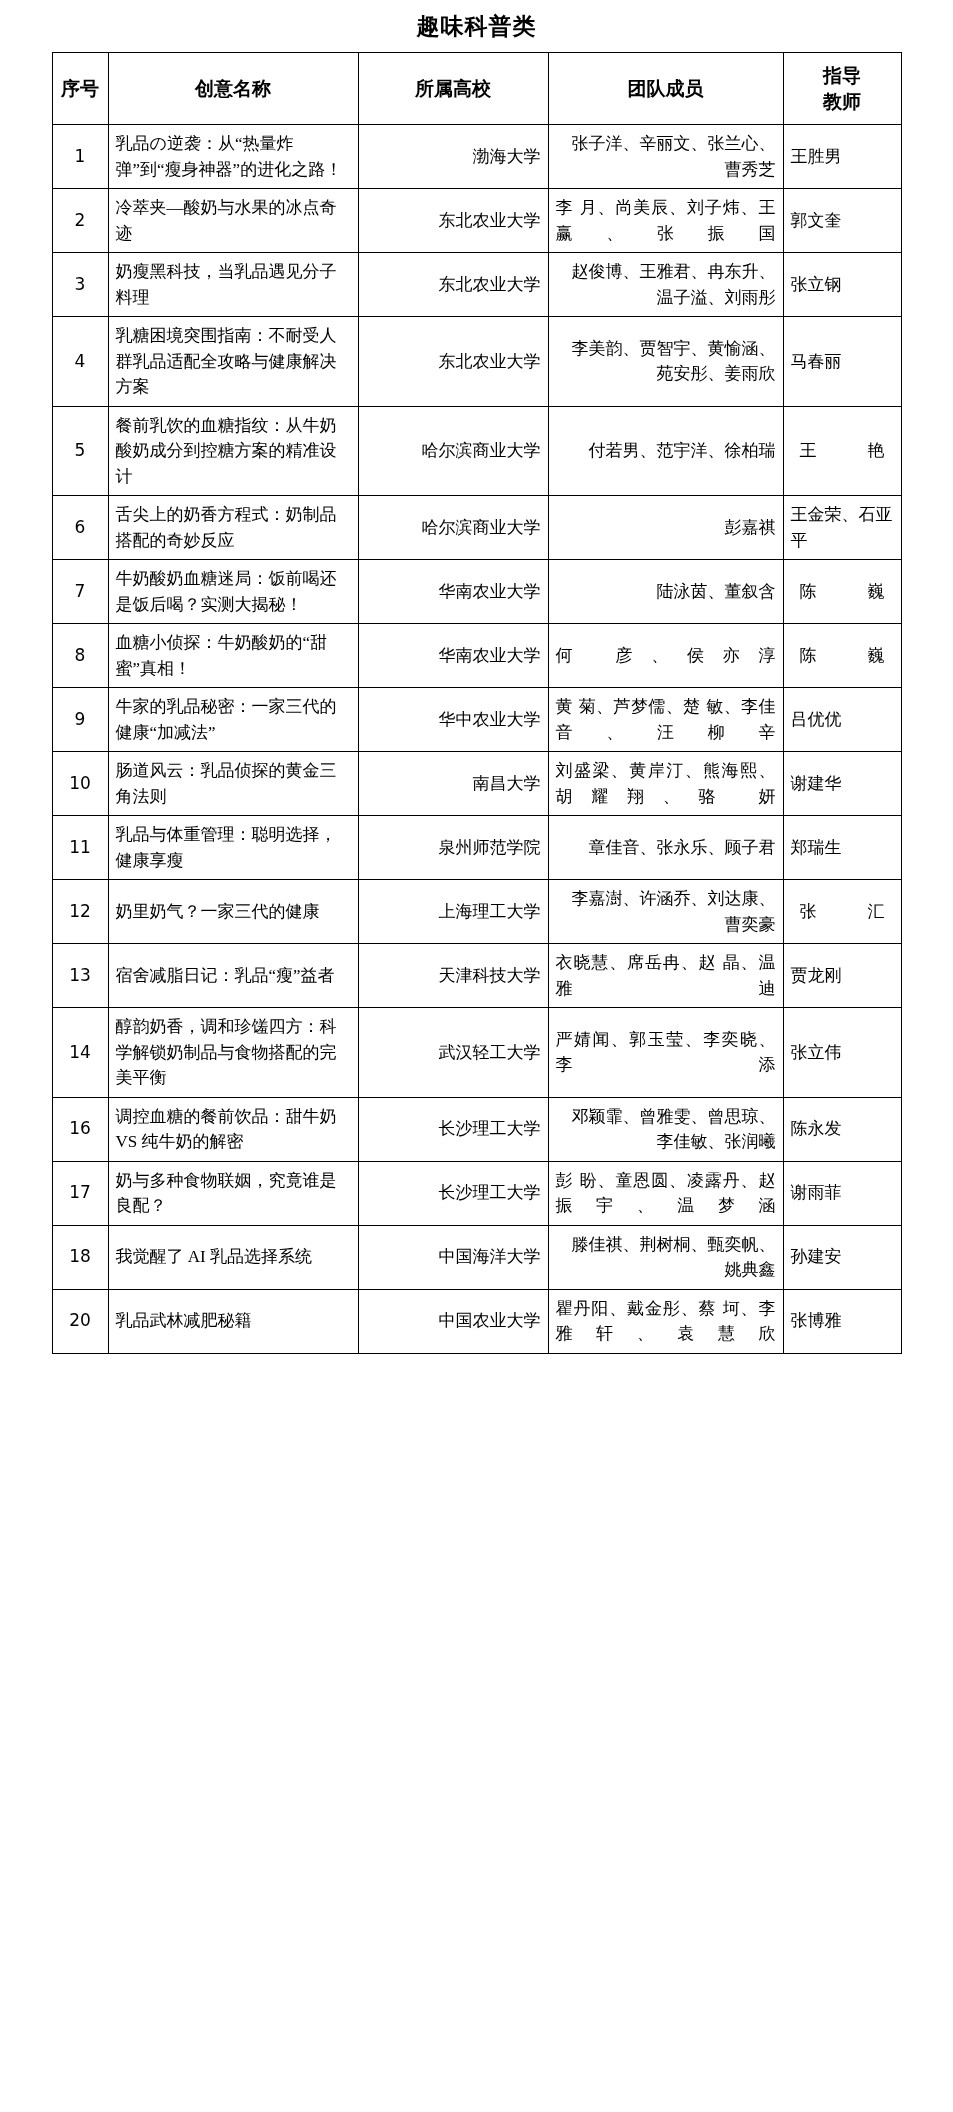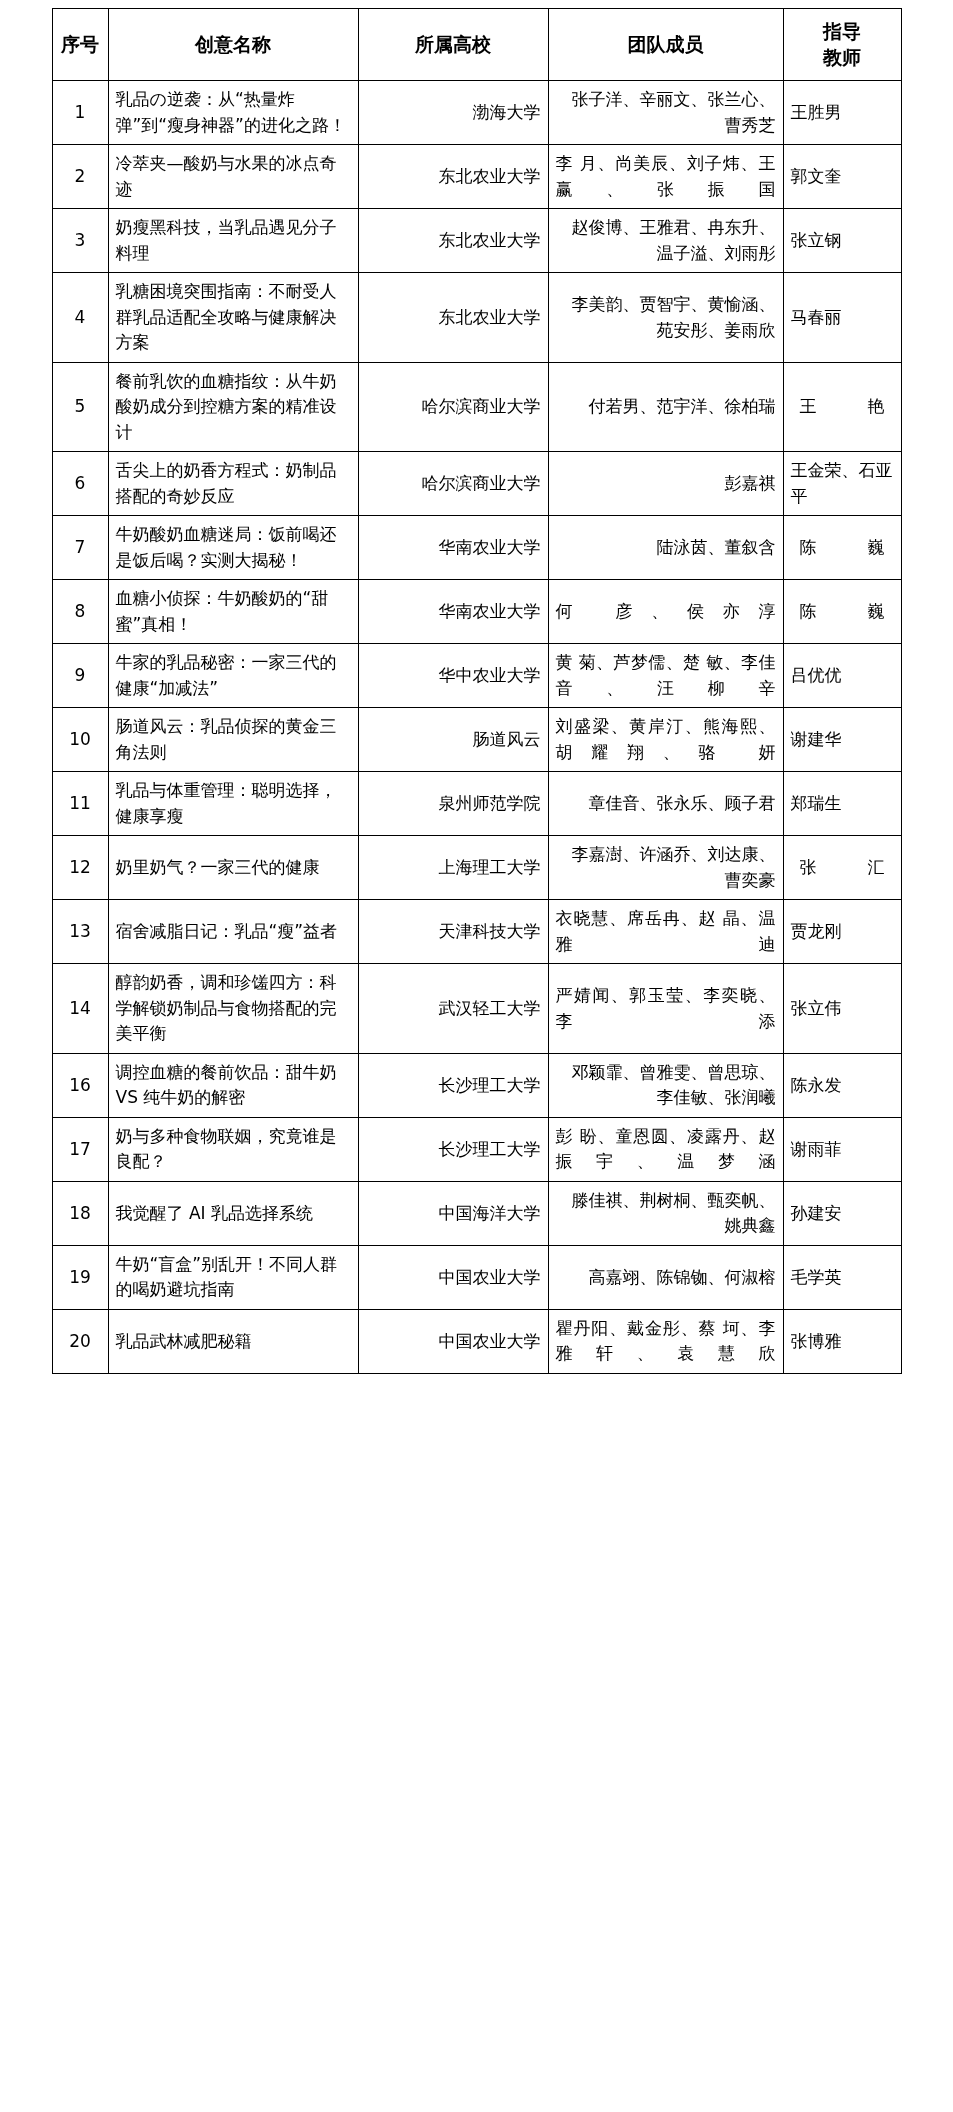--- a/index.html
+++ b/index.html
@@ -52,20 +52,21 @@
   col.c-tutor { width: 118px; }
 
   td.idx {
     text-align: center;
     font-size: 18px;
   }
   td.name {
     text-align: left;
     padding-left: 12px;
     padding-right: 10px;
+    font-family: Liberation Serif, serif;
   }
   td.univ {
     text-align: right;
   }
   td.team {
     text-align: right;
     padding-left: 10px;
     padding-right: 8px;
   }
   td.team.spread {
@@ -80,20 +81,21 @@
     text-align-last: justify;
     padding-left: 16px;
     padding-right: 16px;
   }
 </style>
 </head>
 <body>
 
 <div class="page">
 
+  <div class="doc-title">趣味科普类</div>
 
   <table class="main">
     <colgroup>
       <col class="c-idx">
       <col class="c-name">
       <col class="c-univ">
       <col class="c-team">
       <col class="c-tutor">
     </colgroup>
     <thead>
@@ -168,21 +170,21 @@
         <tr>
           <td class="idx">9</td>
           <td class="name">牛家的乳品秘密：一家三代的健康“加减法”</td>
           <td class="univ">华中农业大学</td>
           <td class="team spread">黄 菊、芦梦儒、楚 敏、李佳音、汪柳辛</td>
           <td class="tutor">吕优优</td>
         </tr>
         <tr>
           <td class="idx">10</td>
           <td class="name">肠道风云：乳品侦探的黄金三角法则</td>
-          <td class="univ">肠道风云</td>
+          <td class="univ">南昌大学</td>
           <td class="team spread">刘盛梁、黄岸汀、熊海熙、胡耀翔、骆 妍</td>
           <td class="tutor">谢建华</td>
         </tr>
         <tr>
           <td class="idx">11</td>
           <td class="name">乳品与体重管理：聪明选择，健康享瘦</td>
           <td class="univ">泉州师范学院</td>
           <td class="team">章佳音、张永乐、顾子君</td>
           <td class="tutor">郑瑞生</td>
         </tr>
@@ -222,27 +224,20 @@
           <td class="tutor">谢雨菲</td>
         </tr>
         <tr>
           <td class="idx">18</td>
           <td class="name">我觉醒了 AI 乳品选择系统</td>
           <td class="univ">中国海洋大学</td>
           <td class="team">滕佳祺、荆树桐、甄奕帆、姚典鑫</td>
           <td class="tutor">孙建安</td>
         </tr>
         <tr>
-          <td class="idx">19</td>
-          <td class="name">牛奶“盲盒”别乱开！不同人群的喝奶避坑指南</td>
-          <td class="univ">中国农业大学</td>
-          <td class="team">高嘉翊、陈锦铷、何淑榕</td>
-          <td class="tutor">毛学英</td>
-        </tr>
-        <tr>
           <td class="idx">20</td>
           <td class="name">乳品武林减肥秘籍</td>
           <td class="univ">中国农业大学</td>
           <td class="team spread">瞿丹阳、戴金彤、蔡 坷、李雅轩、袁慧欣</td>
           <td class="tutor">张博雅</td>
         </tr>
       </tbody>
   </table>
 
 </div>

